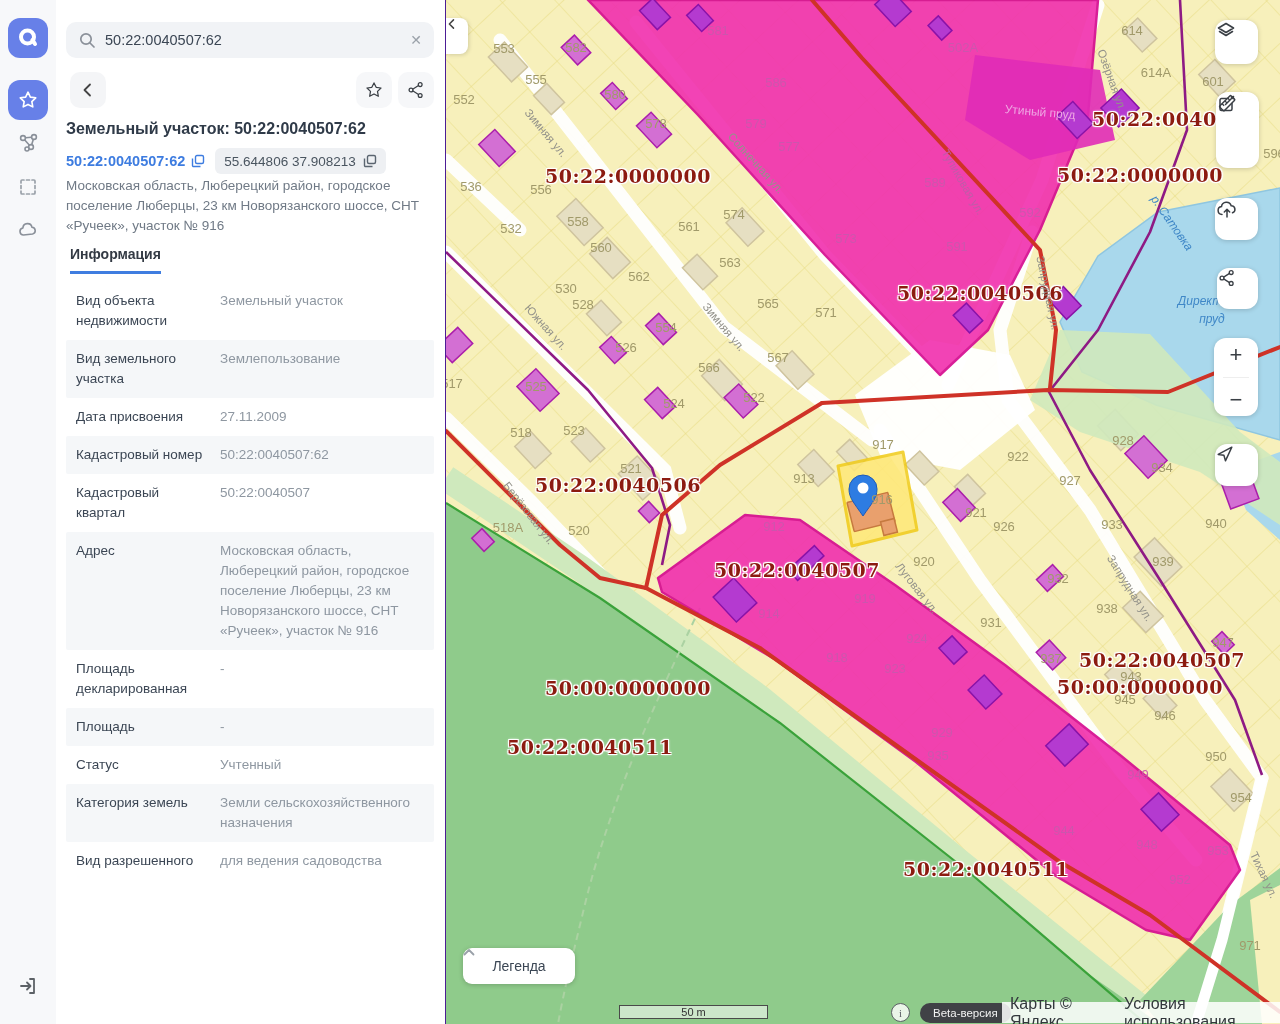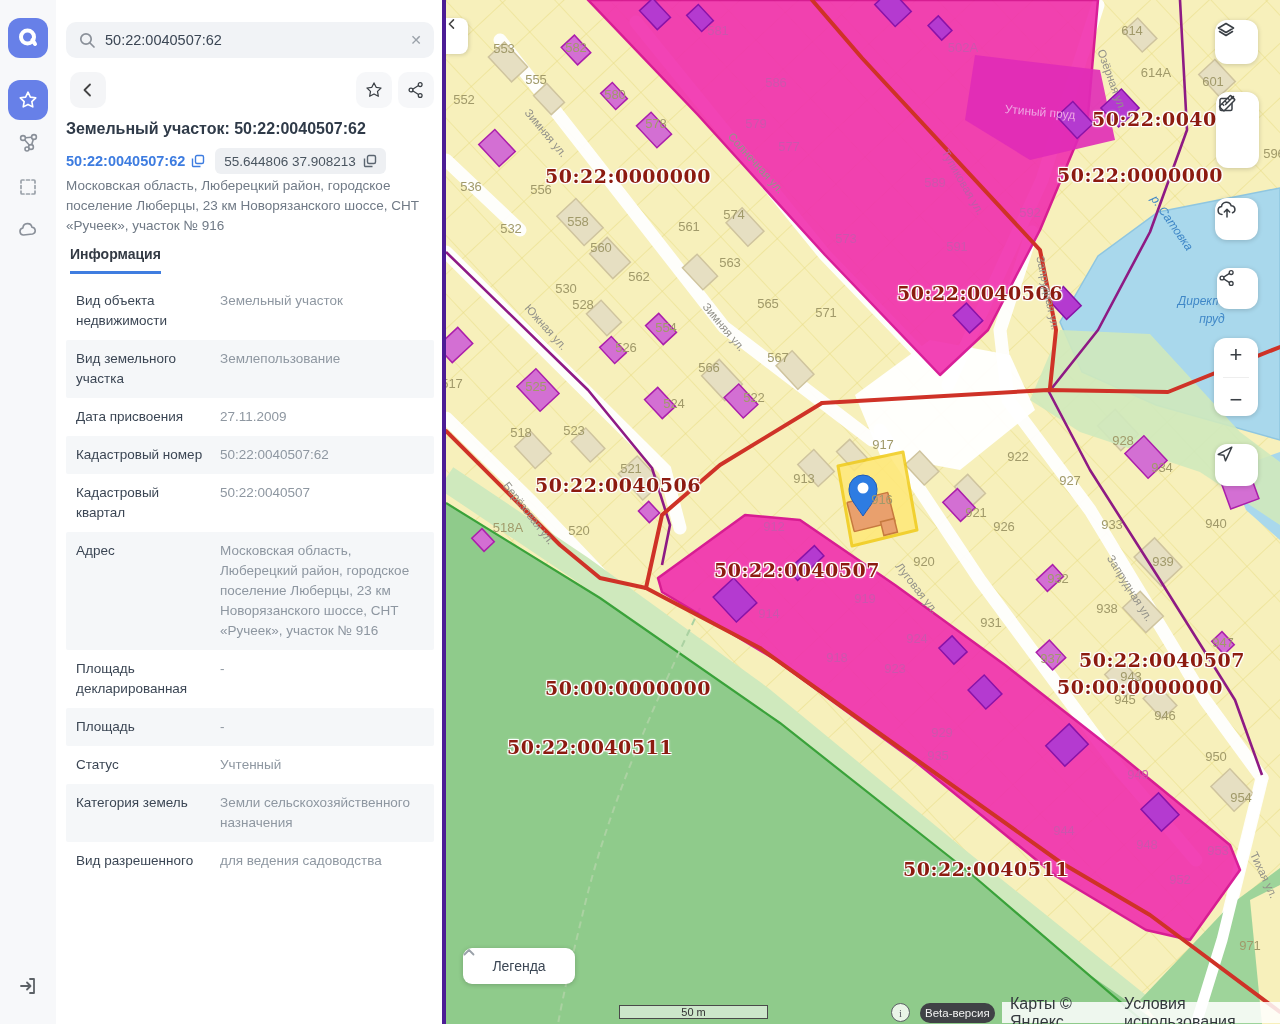--- a/index.html
+++ b/index.html
@@ -5,21 +5,21 @@
   * { margin:0; padding:0; box-sizing:border-box; }
   html,body { width:1280px; height:1024px; overflow:hidden; font-family:"Liberation Sans",sans-serif; background:#fff; }
 
   
   #rail { position:absolute; left:0; top:0; width:56px; height:1024px; background:#f7f8fa; border-right:1px solid #ecee f1; }
   .rail-btn { position:absolute; left:8px; width:40px; height:40px; border-radius:12px; display:flex; align-items:center; justify-content:center; }
   .rail-blue { background:#6780e8; color:#fff; }
   .rail-gray { color:#8a9099; }
 
   
-  #panel { position:absolute; left:56px; top:0; width:390px; height:1024px; background:#fff; border-right:4px solid #4c1d95; }
+  #panel { position:absolute; left:56px; top:0; width:390px; height:1024px; background:#fff; border-right:1px solid #4c1d95; }
   #searchbar { position:absolute; left:10px; top:22px; width:368px; height:36px; background:#f1f3f6; border-radius:10px; display:flex; align-items:center; padding:0 12px; gap:9px; }
   #searchbar input { flex:1; border:none; background:transparent; outline:none; font-size:14.5px; color:#3b4654; font-family:"Liberation Sans",sans-serif; }
   #search-close { color:#9aa1a9; font-size:14px; cursor:pointer; }
   .sq-btn { width:36px; height:36px; border-radius:10px; background:#f4f5f7; display:flex; align-items:center; justify-content:center; color:#3a3f45; }
   #panel-actions { position:absolute; left:14px; top:72px; width:364px; display:flex; }
   #panel-actions .right { margin-left:auto; display:flex; gap:6px; }
   #obj-title { position:absolute; left:10px; top:120px; width:370px; font-size:16px; font-weight:700; color:#2f3a48; }
   #chips { position:absolute; left:10px; top:148px; display:flex; align-items:center; gap:10px; }
   #cad-link { color:#3d7ce0; font-size:14.5px; font-weight:600; display:flex; align-items:center; gap:6px; }
   #coords-chip { background:#eef0f3; border-radius:6px; height:26px; padding:0 9px; display:flex; align-items:center; gap:7px; font-size:13.5px; color:#4a5560; }
@@ -44,21 +44,21 @@
   .lbl-street-pink { font-size:11.5px; color:#c05ba9; }
   .lbl-water { font-size:12px; font-style:italic; color:#3f87c7; }
   .lbl-pond { font-size:12px; color:#efa6e3; }
 
   .map-btn { position:absolute; background:#fff; border-radius:12px; box-shadow:0 1px 5px rgba(0,0,0,.18); display:flex; align-items:center; justify-content:center; color:#3a3f45; }
   .map-btn-group { position:absolute; background:#fff; border-radius:12px; box-shadow:0 1px 5px rgba(0,0,0,.18); display:flex; flex-direction:column; align-items:center; justify-content:space-around; color:#3a3f45; }
   #collapse-btn { position:absolute; left:0; top:18px; width:22px; height:36px; background:#fff; border-radius:0 8px 8px 0; box-shadow:1px 1px 4px rgba(0,0,0,.15); display:flex; align-items:center; justify-content:center; color:#444; }
   #legend-btn { position:absolute; left:17px; top:948px; width:112px; height:36px; background:#fff; border-radius:9px; box-shadow:0 1px 5px rgba(0,0,0,.2); display:flex; align-items:center; justify-content:center; gap:9px; font-size:14px; color:#3b4654; }
   #scalebar { position:absolute; left:173px; top:1005px; width:149px; height:14px; background:rgba(255,255,255,.55); border:1px solid #4a4a4a; font-size:11px; color:#333; display:flex; align-items:center; justify-content:center; line-height:1; }
   #info-i { position:absolute; left:445px; top:1003px; width:19px; height:19px; border-radius:50%; background:rgba(255,255,255,.8); border:1.5px solid #5c6166; color:#5c6166; font-size:11px; display:flex; align-items:center; justify-content:center; font-family:"Liberation Serif",serif; }
-  #beta-pill { position:absolute; left:474px; top:1003px; height:20px; padding:0 5px; border-radius:10px; background:#404246; color:#f2f2f2; font-size:11.5px; display:flex; align-items:center; }
+  #beta-pill { position:absolute; left:474px; top:1003px; height:20px; padding:0 13px; border-radius:10px; background:#404246; color:#f2f2f2; font-size:11.5px; display:flex; align-items:center; }
   #attr { position:absolute; left:556px; top:1002px; width:278px; height:21px; background:rgba(255,255,255,.85); font-size:16px; color:#33383d; display:flex; align-items:center; gap:14px; padding:0 8px; }
   .zoomchar { font-size:22px; line-height:1; color:#3a3f45; }
   svg.icon { display:block; }
 </style>
 </head>
 <body>
 
 <div id="rail">
   <div class="rail-btn rail-blue" style="top:18px">
     <svg class="icon" width="24" height="24" viewBox="0 0 24 24">

